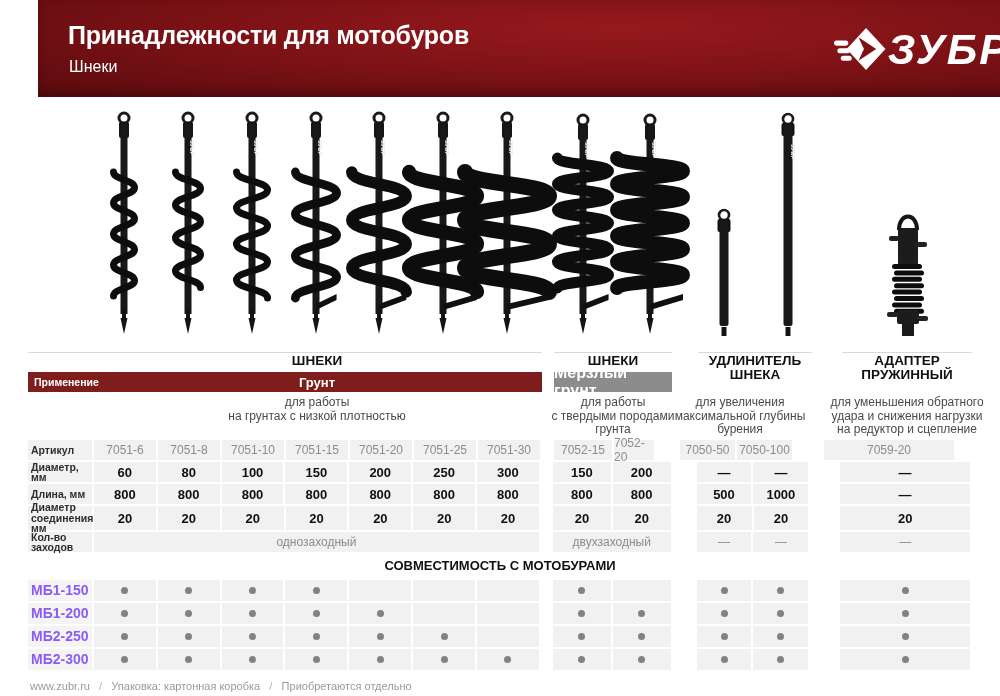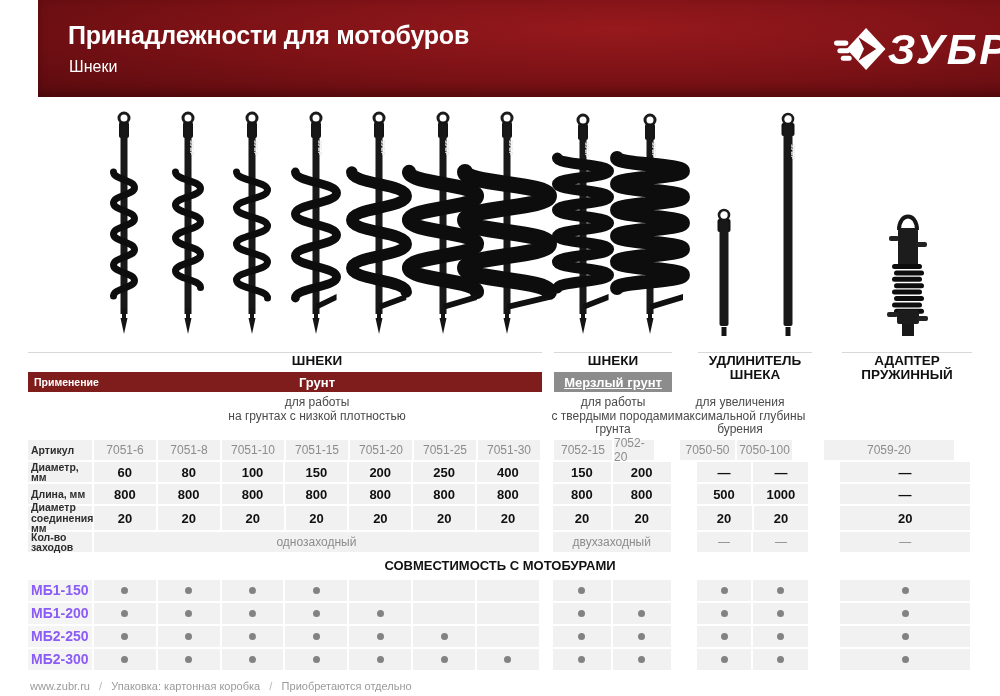--- a/index.html
+++ b/index.html
@@ -29,21 +29,21 @@
   
   .table{position:absolute;left:28px;top:348px;width:944px;}
   .headzone{position:relative;height:92px;}
   .secline{position:absolute;top:4px;height:1px;background:#d8d8d8;}
   .sectitle{position:absolute;top:6px;text-align:center;font-weight:bold;font-size:13.5px;line-height:14px;color:#111;}
   .badge{position:absolute;top:24px;height:20px;display:flex;align-items:center;}
   .badge.maroon{background:#7f1d1d;}
   .badge.gray{background:#8c8c8c;justify-content:center;}
   .badge .app{position:absolute;left:6px;color:#fff;font-size:10.5px;font-weight:bold;}
   .badge .bval{position:absolute;left:66px;right:2px;text-align:center;color:#fff;font-size:13px;font-weight:bold;}
-  .badge.gray .bval2{color:#fff;font-size:13px;font-weight:bold;text-decoration:underline;}
+  .badge.gray .bval2{color:#fff;font-size:16px;font-weight:bold;}
   .desc{position:absolute;top:48px;text-align:center;font-size:12px;line-height:13.5px;color:#4a4a4a;}
 
   
   .row{display:flex;margin-bottom:2px;height:20px;}
   .row.tall{height:24px;}
   .rlabel{
     width:64px;margin-right:2px;background:#f1f1f1;box-sizing:border-box;
     display:flex;align-items:center;padding-left:3px;
     font-size:10.5px;line-height:10.5px;font-weight:bold;color:#2d2d2d;
   }
@@ -232,20 +232,23 @@
     <div class="secline" style="left:670px;width:114px"></div>
     <div class="sectitle pre" style="left:658px;width:138px">УДЛИНИТЕЛЬ
 ШНЕКА</div>
     <div class="desc pre" style="left:637px;width:150px">для увеличения
 максимальной глубины
 бурения</div>
 
     <div class="secline" style="left:814px;width:130px"></div>
     <div class="sectitle pre" style="left:800px;width:158px">АДАПТЕР
 ПРУЖИННЫЙ</div>
+    <div class="desc pre" style="left:792px;width:174px">для уменьшения обратного
+удара и снижения нагрузки
+на редуктор и сцепление</div>
   </div>
 
   <div id="spec-rows">
       <div class="row">
         <div class="rlabel pre">Артикул</div>
         <div class="cell muted" style="width: 62px;">7051-6</div>
         <div class="cell muted" style="width: 62px;">7051-8</div>
         <div class="cell muted" style="width: 62px;">7051-10</div>
         <div class="cell muted" style="width: 62px;">7051-15</div>
         <div class="cell muted" style="width: 62px;">7051-20</div>
@@ -261,21 +264,21 @@
         <div class="cell muted" style="width: 130px;">7059-20</div>
       </div>
       <div class="row">
         <div class="rlabel pre">Диаметр, мм</div>
         <div class="cell bold" style="width: 62px;">60</div>
         <div class="cell bold" style="width: 62px;">80</div>
         <div class="cell bold" style="width: 62px;">100</div>
         <div class="cell bold" style="width: 62px;">150</div>
         <div class="cell bold" style="width: 62px;">200</div>
         <div class="cell bold" style="width: 62px;">250</div>
-        <div class="cell bold" style="width: 62px;">400</div>
+        <div class="cell bold" style="width: 62px;">300</div>
         <div class="spacer" style="width: 10px;"></div>
         <div class="cell bold" style="width: 58px;">150</div>
         <div class="cell bold" style="width: 58px;">200</div>
         <div class="spacer" style="width: 22px;"></div>
         <div class="cell bold" style="width: 55px;">—</div>
         <div class="cell bold" style="width: 55px;">—</div>
         <div class="spacer" style="width: 28px;"></div>
         <div class="cell bold" style="width: 130px;">—</div>
       </div>
       <div class="row">

